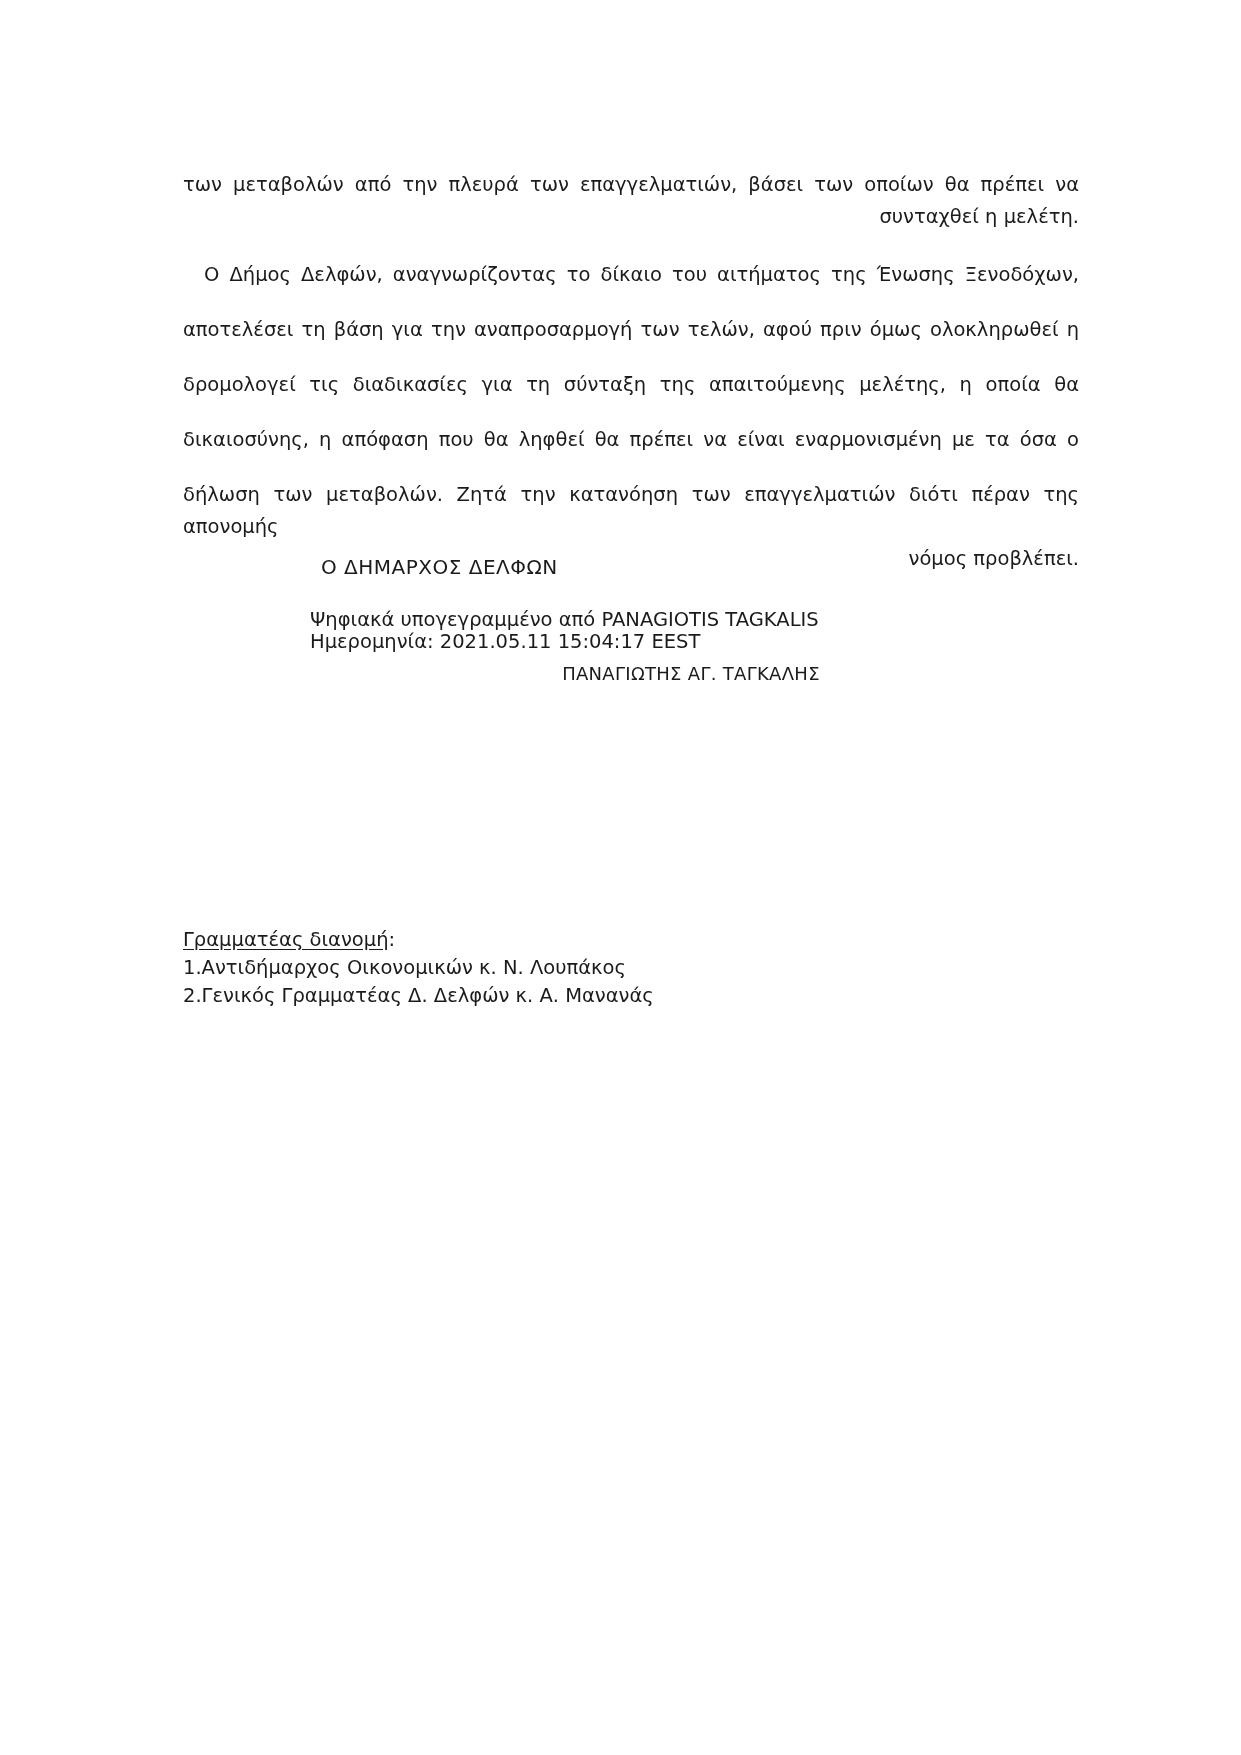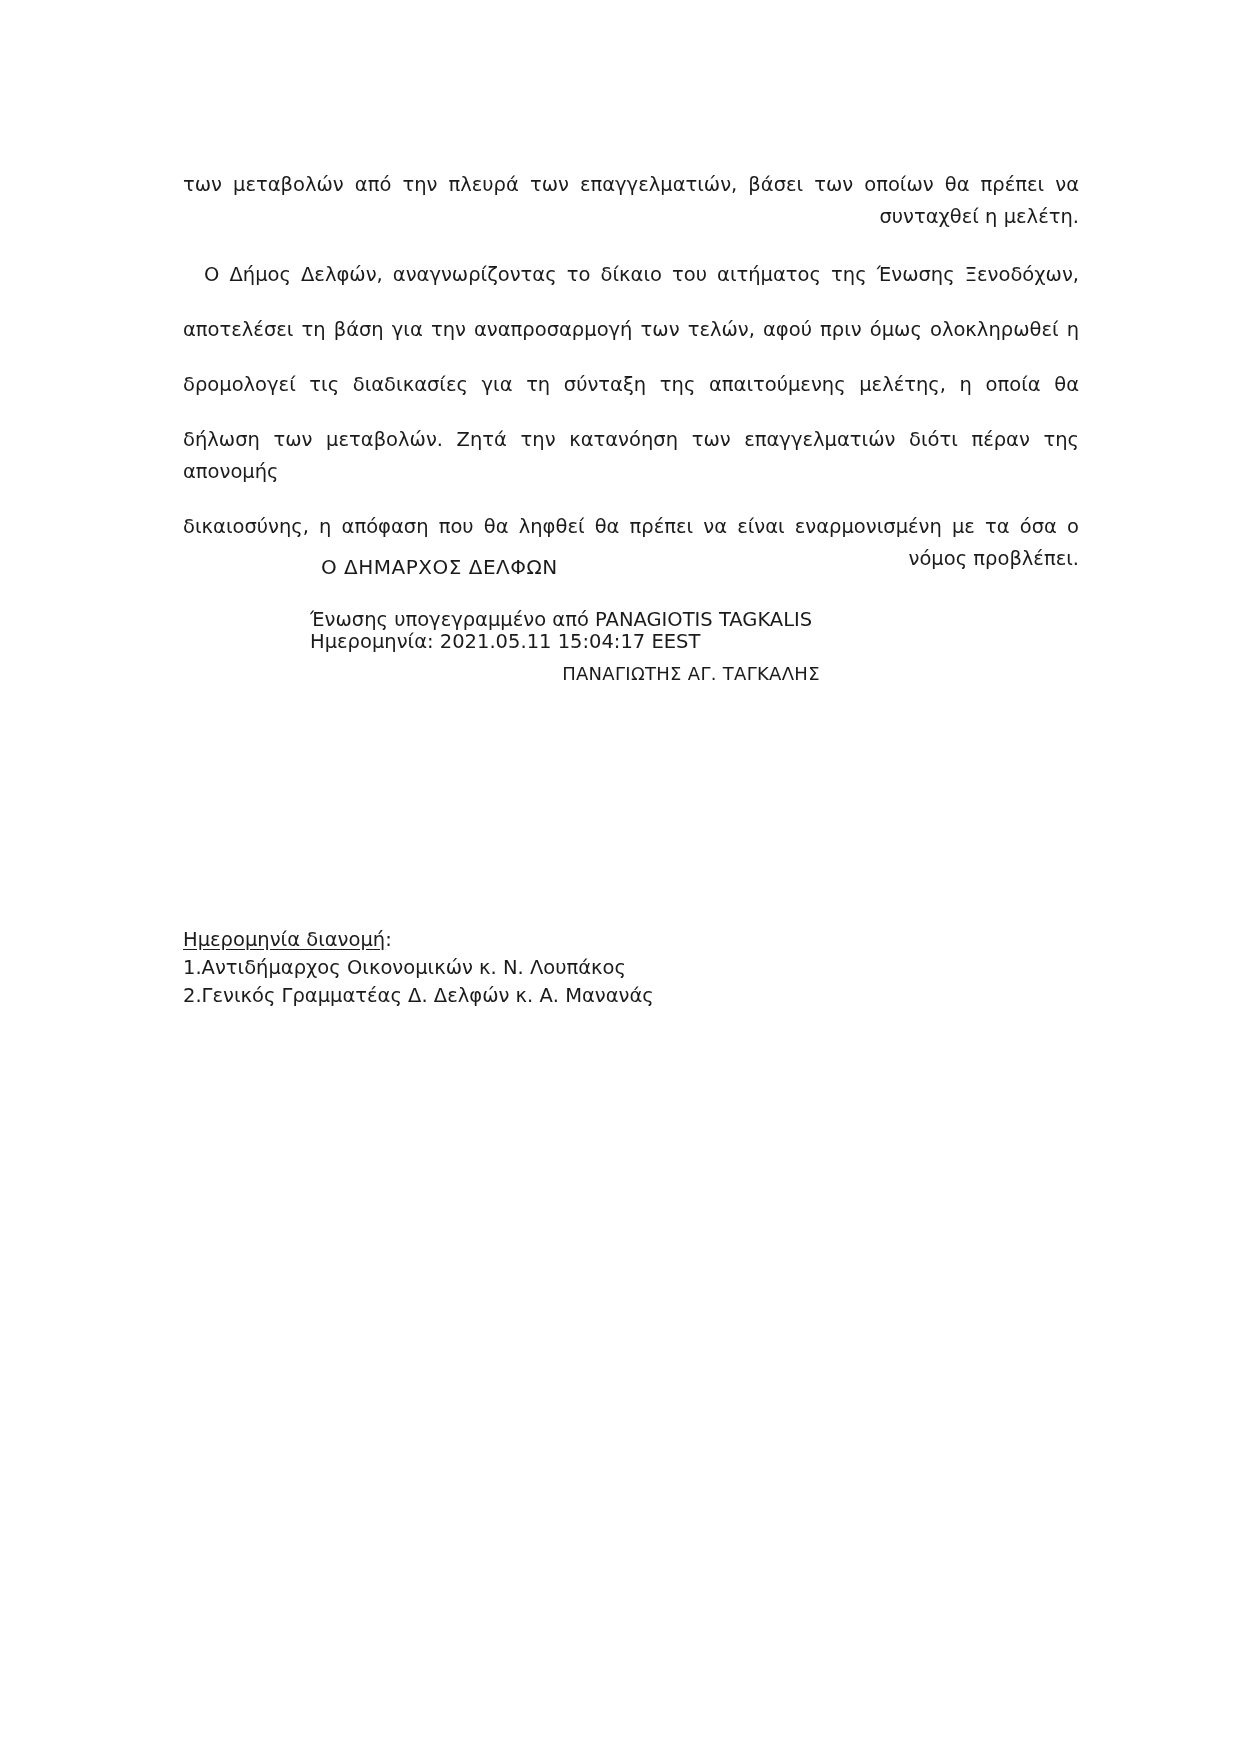--- a/index.html
+++ b/index.html
@@ -73,33 +73,33 @@
 
   <div class="body-text" id="para1">
     <div class="body-line just">των μεταβολών από την πλευρά των επαγγελματιών, βάσει των οποίων θα πρέπει να</div>
     <div class="body-line">συνταχθεί η μελέτη.</div>
   </div>
 
   <div class="body-text" id="para2">
     <div class="body-line just indent">Ο Δήμος Δελφών, αναγνωρίζοντας το δίκαιο του αιτήματος της Ένωσης Ξενοδόχων,</div>
     <div class="body-line just">αποτελέσει τη βάση για την αναπροσαρμογή των τελών, αφού πριν όμως ολοκληρωθεί η</div>
     <div class="body-line just">δρομολογεί τις διαδικασίες για τη σύνταξη της απαιτούμενης μελέτης, η οποία θα</div>
+    <div class="body-line just">δικαιοσύνης, η απόφαση που θα ληφθεί θα πρέπει να είναι εναρμονισμένη με τα όσα ο</div>
     <div class="body-line just">δήλωση των μεταβολών. Ζητά την κατανόηση των επαγγελματιών διότι πέραν της απονομής</div>
-    <div class="body-line just">δικαιοσύνης, η απόφαση που θα ληφθεί θα πρέπει να είναι εναρμονισμένη με τα όσα ο</div>
     <div class="body-line">νόμος προβλέπει.</div>
   </div>
 
   <div class="sig-title">Ο ΔΗΜΑΡΧΟΣ ΔΕΛΦΩΝ</div>
 
   <div class="stamp">
-    <div>Ένωσης υπογεγραμμένο από PANAGIOTIS TAGKALIS</div>
+    <div>Ψηφιακά υπογεγραμμένο από PANAGIOTIS TAGKALIS</div>
     <div>Ημερομηνία: 2021.05.11 15:04:17 EEST</div>
   </div>
 
   <div class="signer-name">ΠΑΝΑΓΙΩΤΗΣ ΑΓ. ΤΑΓΚΑΛΗΣ</div>
 
   <div class="distribution">
-    <div class="dist-heading"><span class="u">Ημερομηνία διανομή</span><span>:</span></div>
+    <div class="dist-heading"><span class="u">Γραμματέας διανομή</span><span>:</span></div>
     <div>1.Αντιδήμαρχος Οικονομικών κ. Ν. Λουπάκος</div>
     <div>2.Γενικός Γραμματέας Δ. Δελφών κ. Α. Μανανάς</div>
   </div>
 
 </div>
 
 </body></html>

